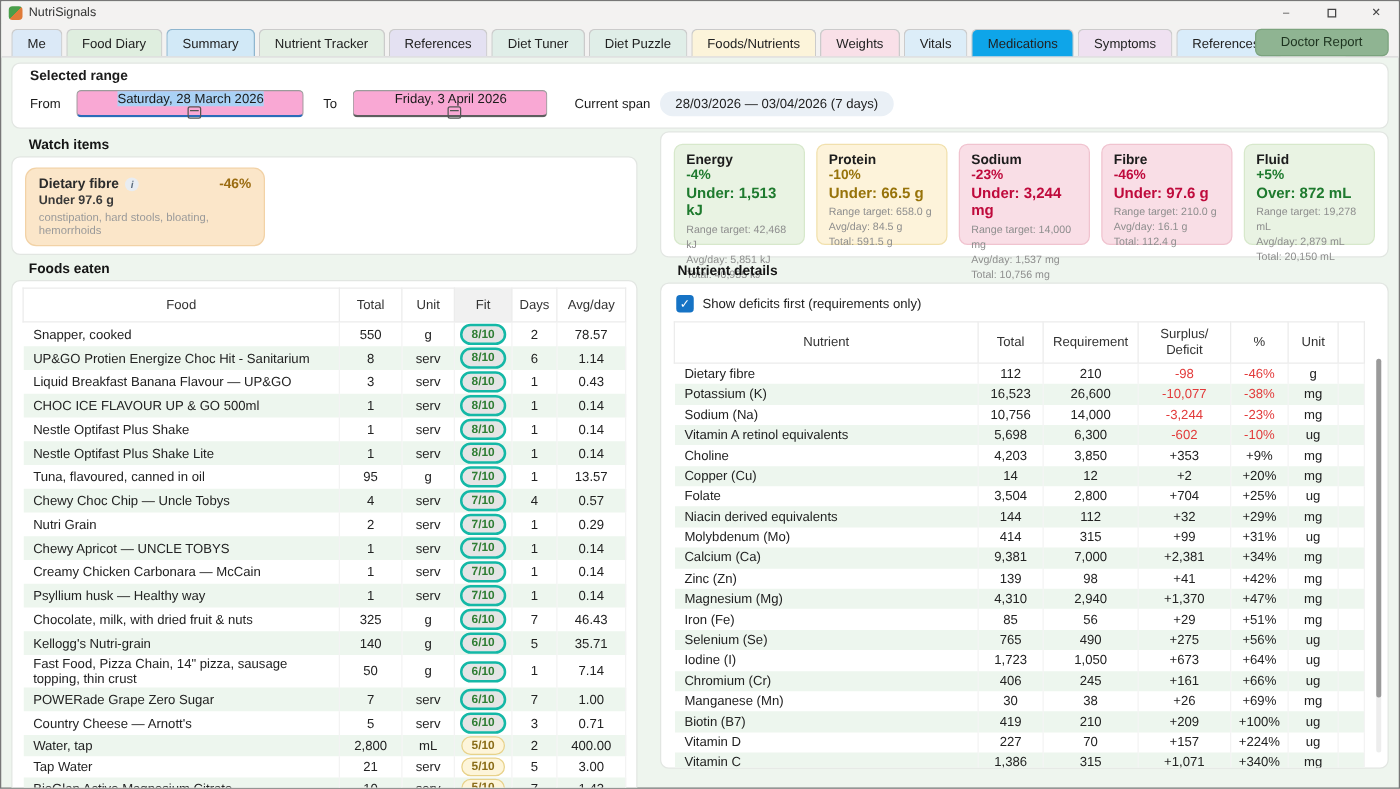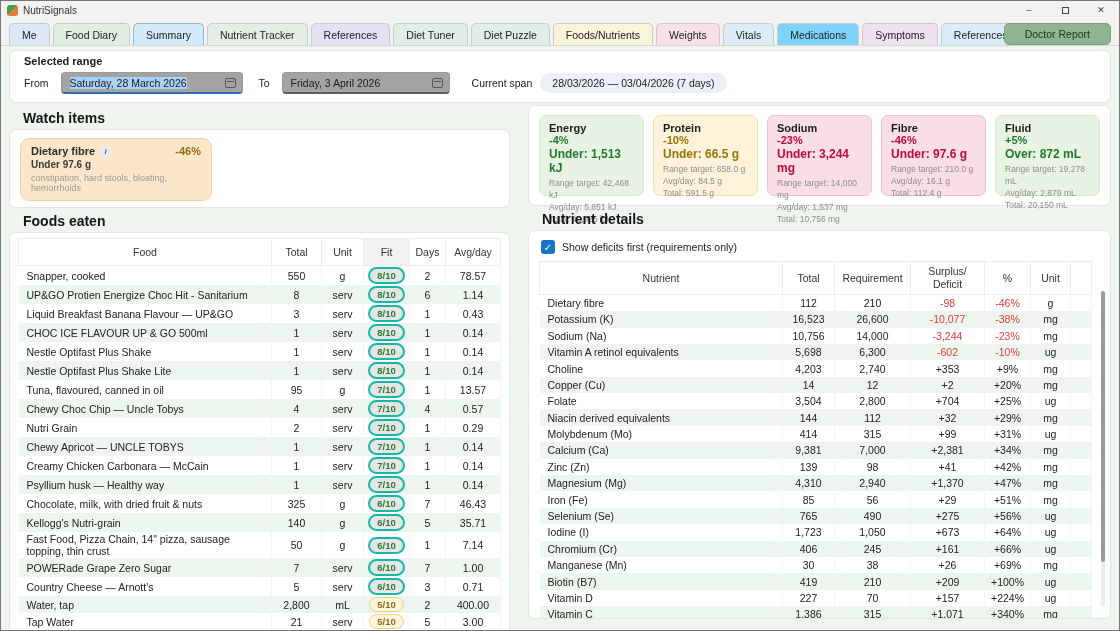--- a/index.html
+++ b/index.html
@@ -12,29 +12,29 @@
 .win-btn{width:36px;display:flex;align-items:center;justify-content:center;font-size:9px;color:#444;}
 .maxi-glyph{width:7px;height:7px;border:1px solid #444;display:inline-block;}
 
 .tabbar{height:27px;background:#f3f2f1;border-bottom:1px solid #d7d7d7;display:flex;align-items:flex-end;padding-left:8px;position:relative;}
 .tab{font-size:10.5px;padding:5px 12px 4px;border:1px solid #cbcbcb;border-bottom:none;border-radius:5px 5px 0 0;margin-right:3px;color:#222;white-space:nowrap;}
 .tab.sel{font-weight:normal;border-color:#8fb6cf;}
 .doctor-btn{position:absolute;right:8px;top:4px;background:#8fb492;border:1px solid #7ba37e;border-radius:5px;font-size:10.5px;padding:4px 20px;color:#1d331f;}
 
 .content{padding:4px 8px 0 8px;}
 .panel{background:#fff;border:1px solid #e2e6e2;border-radius:7px;}
-.section-label{font-size:14px;font-weight:bold;margin:5px 0 3px 14px;color:#151515;}
+.section-label{font-size:11px;font-weight:bold;margin:5px 0 3px 14px;color:#151515;}
 
 .range-panel{padding:4px 12px 8px 14px;}
 .range-title{font-size:11px;font-weight:bold;margin-bottom:5px;}
 .range-row{display:flex;align-items:center;gap:8px;font-size:10.5px;}
-.date-input{display:flex;align-items:center;justify-content:space-between;border:1px solid #9b9b9b;border-bottom:2px solid #5e5e5e;border-radius:4px;background:#a3a3a3;height:22px;padding:0 6px 0 8px;font-size:10.5px;}
+.date-input{display:flex;align-items:center;justify-content:space-between;border:1px solid #9b9b9b;border-bottom:2px solid #5e5e5e;border-radius:4px;background:#f9a8d4;height:22px;padding:0 6px 0 8px;font-size:10.5px;flex-direction:column;}
 .date-input.focus{border-bottom-color:#2b6cb8;}
 .from-w{width:182px;margin-left:4px;}
-.to-w{width:168px;margin-left:4px;justify-content:space-between;}
+.to-w{width:156px;margin-left:4px;justify-content:space-between;}
 .selhl{background:#a9d1f5;}
 .cal-icon{width:11px;height:10px;border:1px solid #555;border-radius:2px;position:relative;margin-left:6px;flex:none;}
 .cal-icon:before{content:"";position:absolute;left:1px;right:1px;top:2px;height:1px;background:#555;}
 .span-label{margin-left:14px;}
 .span-pill{background:#eaf0f6;border-radius:11px;padding:4px 12px;font-size:10.5px;color:#222;}
 
 .cols{display:flex;gap:18px;margin-top:2px;}
 .col-left{width:501px;flex:none;}
 .col-right{flex:1;min-width:0;}
 
@@ -110,21 +110,21 @@
       <div class="tab" style="background: rgb(219, 233, 247);">Me</div>
       <div class="tab" style="background: rgb(223, 238, 223);">Food Diary</div>
       <div class="tab sel" style="background: rgb(210, 233, 247);">Summary</div>
       <div class="tab" style="background: rgb(228, 239, 228);">Nutrient Tracker</div>
       <div class="tab" style="background: rgb(228, 225, 242);">References</div>
       <div class="tab" style="background: rgb(224, 238, 232);">Diet Tuner</div>
       <div class="tab" style="background: rgb(224, 238, 232);">Diet Puzzle</div>
       <div class="tab" style="background: rgb(252, 244, 218);">Foods/Nutrients</div>
       <div class="tab" style="background: rgb(249, 224, 232);">Weights</div>
       <div class="tab" style="background: rgb(220, 237, 248);">Vitals</div>
-      <div class="tab" style="background: #7dd3fc;">Medications</div>
+      <div class="tab" style="background: #0ea5e9;">Medications</div>
       <div class="tab" style="background: rgb(239, 225, 241);">Symptoms</div>
       <div class="tab" style="background: rgb(217, 236, 250);">References</div>
       <div class="tab" style="background: rgb(245, 245, 245);">About</div>
     </div>
   <div class="doctor-btn">Doctor Report</div>
 </div>
 
 <div class="content">
 
   <div class="panel range-panel">
@@ -453,21 +453,21 @@
                   <td>5,698</td>
                   <td>6,300</td>
                   <td class="neg">-602</td>
                   <td class="neg">-10%</td>
                   <td>ug</td>
                   <td></td>
                 </tr>
                 <tr>
                   <td class="lft">Choline</td>
                   <td>4,203</td>
-                  <td>2,740</td>
+                  <td>3,850</td>
                   <td>+353</td>
                   <td>+9%</td>
                   <td>mg</td>
                   <td></td>
                 </tr>
                 <tr class="alt">
                   <td class="lft">Copper (Cu)</td>
                   <td>14</td>
                   <td>12</td>
                   <td>+2</td>

